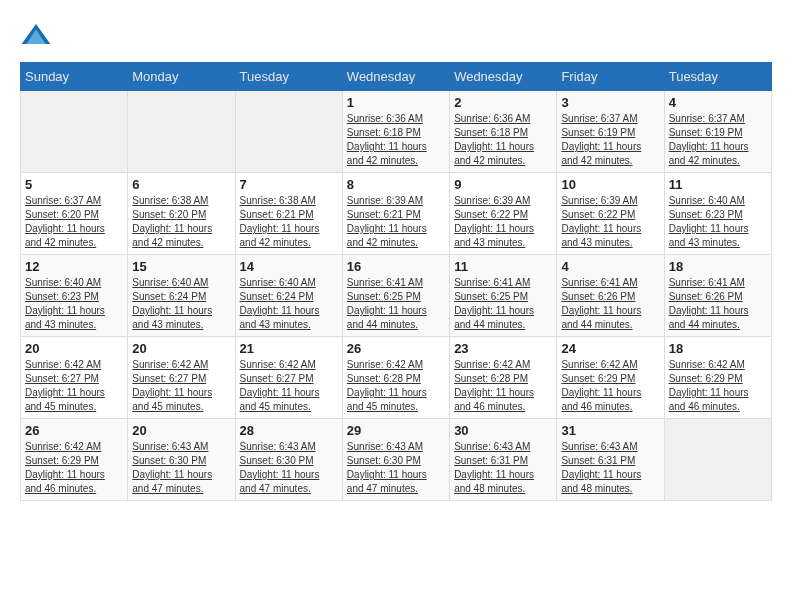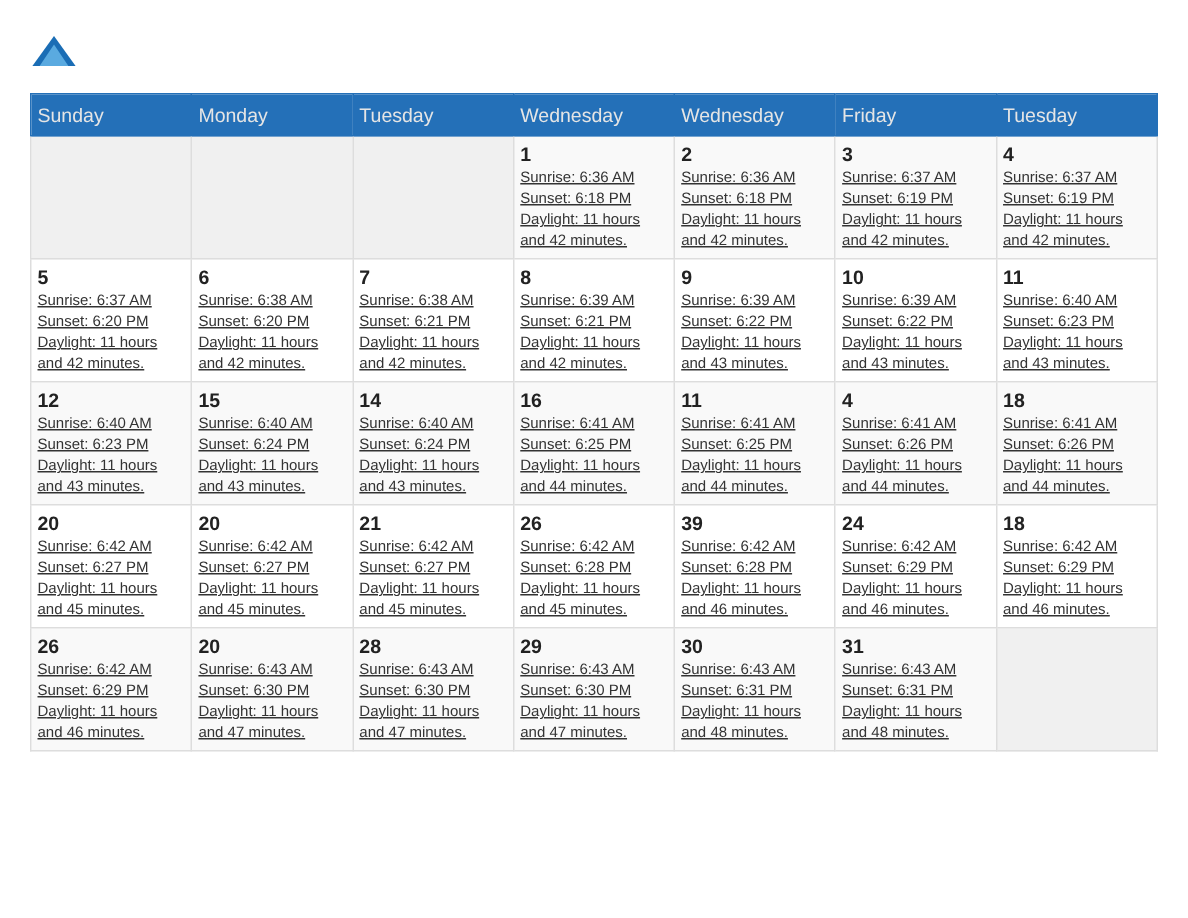--- a/index.html
+++ b/index.html
@@ -284,21 +284,21 @@
 and 45 minutes.</div>
         </td>
         <td>
           <div class="day-number">26</div>
           <div class="day-info" style="white-space: pre-line;">Sunrise: 6:42 AM
 Sunset: 6:28 PM
 Daylight: 11 hours
 and 45 minutes.</div>
         </td>
         <td>
-          <div class="day-number">39</div>
+          <div class="day-number">23</div>
           <div class="day-info" style="white-space: pre-line;">Sunrise: 6:42 AM
 Sunset: 6:28 PM
 Daylight: 11 hours
 and 46 minutes.</div>
         </td>
         <td>
           <div class="day-number">24</div>
           <div class="day-info" style="white-space: pre-line;">Sunrise: 6:42 AM
 Sunset: 6:29 PM
 Daylight: 11 hours

